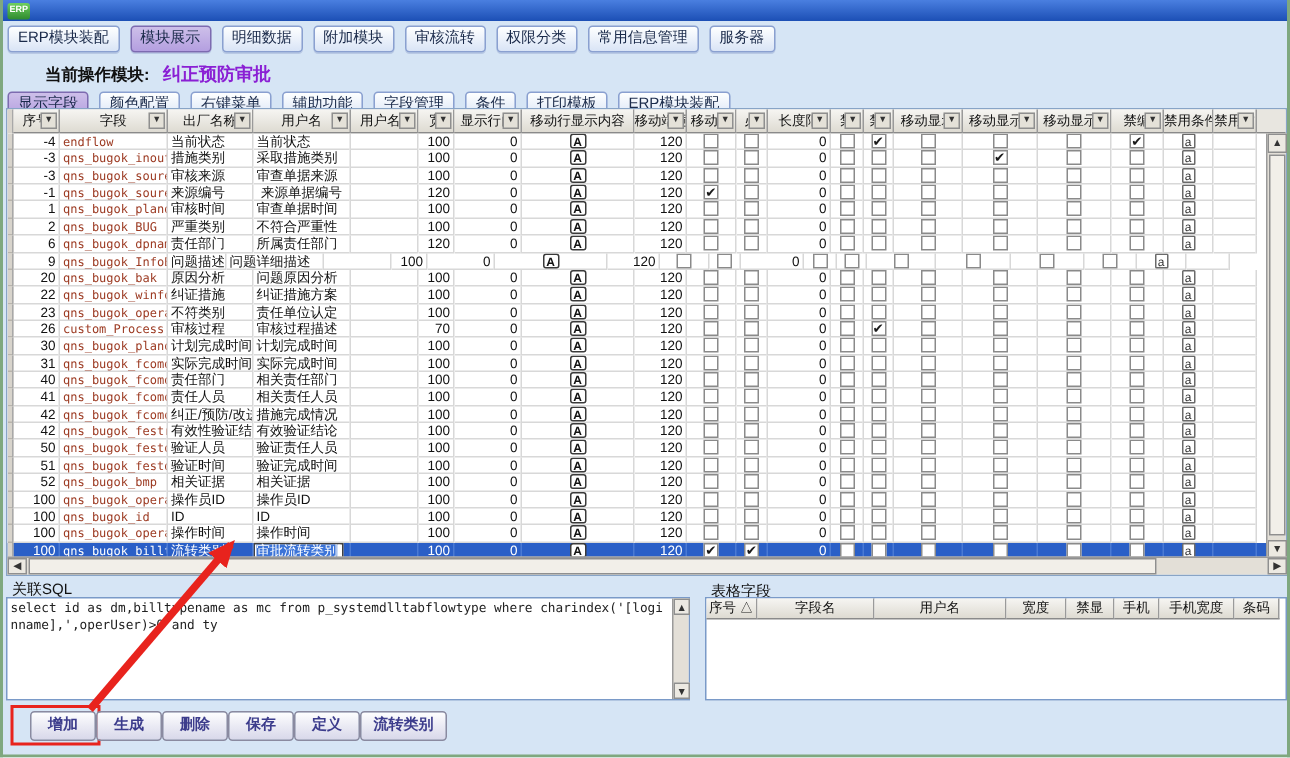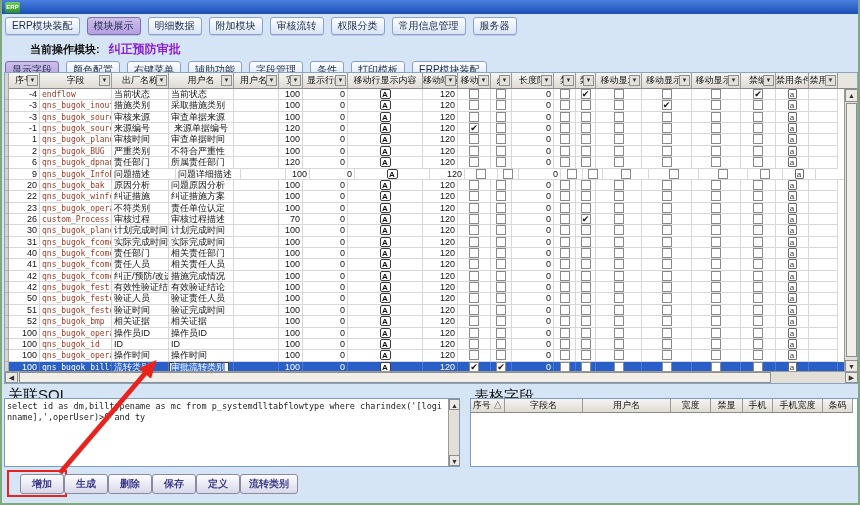--- a/index.html
+++ b/index.html
@@ -58,21 +58,21 @@
   
   .vscroll{position:absolute;right:0;top:16px;width:13px;height:284px;background:#e3dfd7;border-left:1px solid #9a9a9a;}
   .sbtn{position:absolute;left:0;width:13px;height:13px;background:#ece9e2;border:1px solid #8f8f8f;font-size:7px;
     line-height:11px;text-align:center;color:#333;}
   .vthumb{position:absolute;left:1px;top:14px;width:11px;height:254px;background:#f2efe9;border:1px solid #8f8f8f;}
   .hscroll{position:absolute;left:0;bottom:0;width:853px;height:12px;background:#e3dfd7;border-top:1px solid #9a9a9a;}
   .hbtn{position:absolute;top:0;width:13px;height:11px;background:#ece9e2;border:1px solid #8f8f8f;font-size:7px;
     line-height:9px;text-align:center;color:#333;}
   .hthumb{position:absolute;left:14px;top:0px;width:752px;height:11px;background:#f2efe9;border:1px solid #8f8f8f;}
   
-  .panlabel{position:absolute;font-size:15px;color:#111;}
+  .panlabel{position:absolute;font-size:10px;color:#111;}
   .sqlbox{position:absolute;left:2px;top:398px;width:456px;height:69px;background:#fff;border:1px solid #7a9ac8;}
   .sqltext{position:absolute;left:2px;top:2px;right:13px;font-family:"DejaVu Sans Mono",monospace;font-size:8.5px;
     color:#222;line-height:11px;word-break:break-all;}
   .sqlscroll{position:absolute;right:0;top:0;bottom:0;width:11px;background:#e3dfd7;border-left:1px solid #9a9a9a;}
   .sqlscroll .sbtn{width:11px;height:11px;}
   .fieldsbox{position:absolute;left:468px;top:398px;width:388px;height:69px;background:#fff;border:1px solid #7a9ac8;}
   .fhead{display:flex;height:14px;}
   .fhcell{flex:0 0 auto;background:linear-gradient(#f6f5f2,#dedbd2);border-right:1px solid #9a9a9a;
     border-bottom:1px solid #8a8a8a;font-size:9px;text-align:center;line-height:13px;color:#111;overflow:hidden;white-space:nowrap;}
   
@@ -302,21 +302,21 @@
           <div class="cell cellc" style="width: 50px;"><span class="cb"></span></div>
           <div class="cell cellc" style="width: 49px;"><span class="cb"></span></div>
           <div class="cell cellc" style="width: 35px;"><span class="cb"></span></div>
           <div class="cell cellc" style="width: 33px;"><span class="ica">a</span></div>
           <div class="cell" style="width: 29px;"></div>
         </div>
         <div class="grow">
           <div class="rowsel"></div>
           <div class="cell r" style="width: 31px;">9</div>
           <div class="cell mono" style="width: 72px;">qns_bugok_InfoB</div>
-          <div class="cell" style="width: 64px;">问题描述</div>
+          <div class="cell" style="width: 39px;">问题描述</div>
           <div class="cell" style="width: 65px;">问题详细描述</div>
           <div class="cell" style="width: 45px;"></div>
           <div class="cell r" style="width: 24px;">100</div>
           <div class="cell r" style="width: 45px;">0</div>
           <div class="cell cellc" style="width: 75px;"><span class="icA">A</span></div>
           <div class="cell r" style="width: 35px;">120</div>
           <div class="cell cellc" style="width: 33px;"><span class="cb"></span></div>
           <div class="cell cellc" style="width: 21px;"><span class="cb"></span></div>
           <div class="cell r" style="width: 42px;">0</div>
           <div class="cell cellc" style="width: 22px;"><span class="cb"></span></div>

